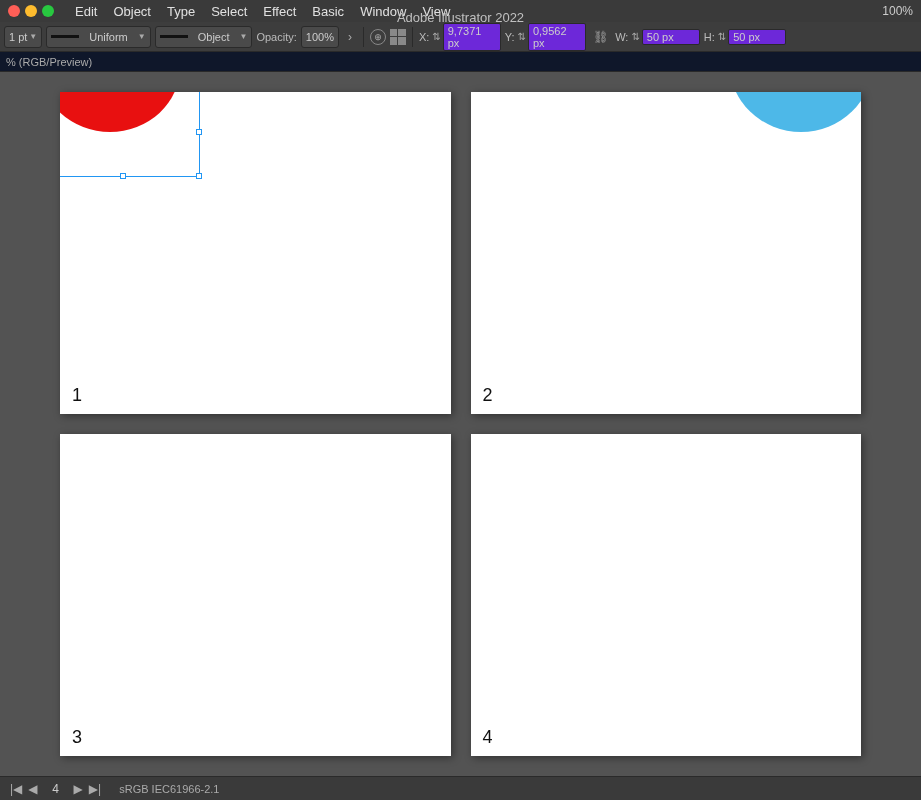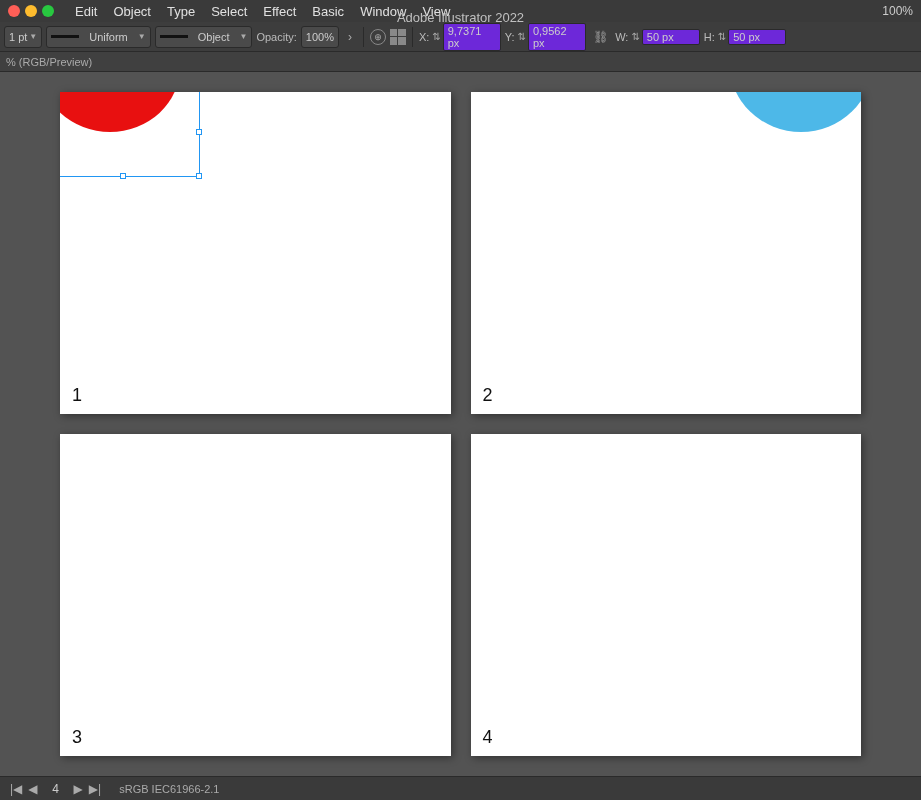--- a/index.html
+++ b/index.html
@@ -121,21 +121,21 @@
       background: #6d28d9;
       border: 1px solid #2a2a2a;
       border-radius: 2px;
       padding: 1px 4px;
       width: 58px;
     }
 
     
     .color-mode-bar {
       height: 20px;
-      background: #404040;
+      background: #0f172a;
       border-bottom: 1px solid #2a2a2a;
       display: flex;
       align-items: center;
       padding: 0 6px;
     }
     .color-mode-text {
       font-size: 11px;
       color: #aaa;
     }
 

